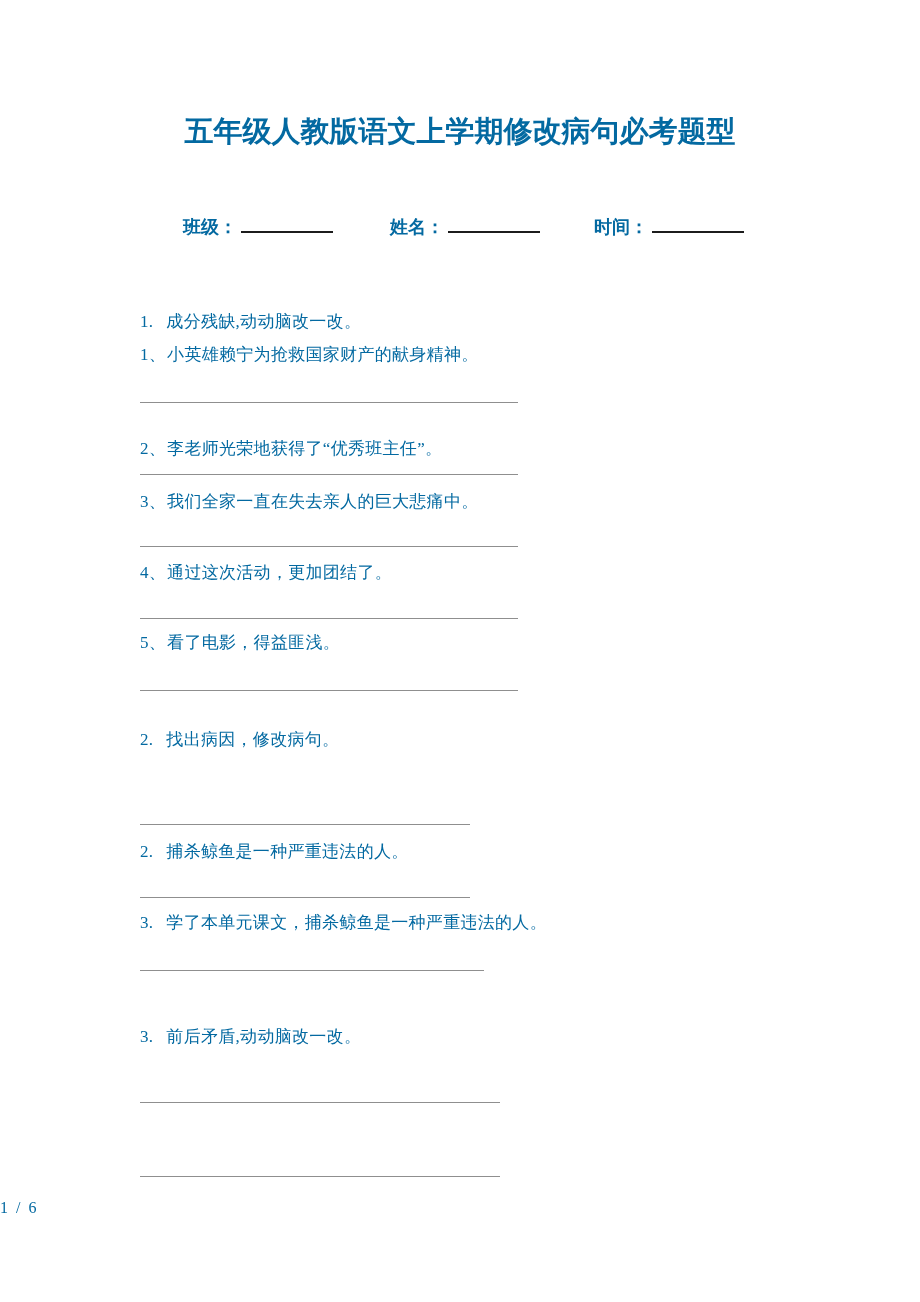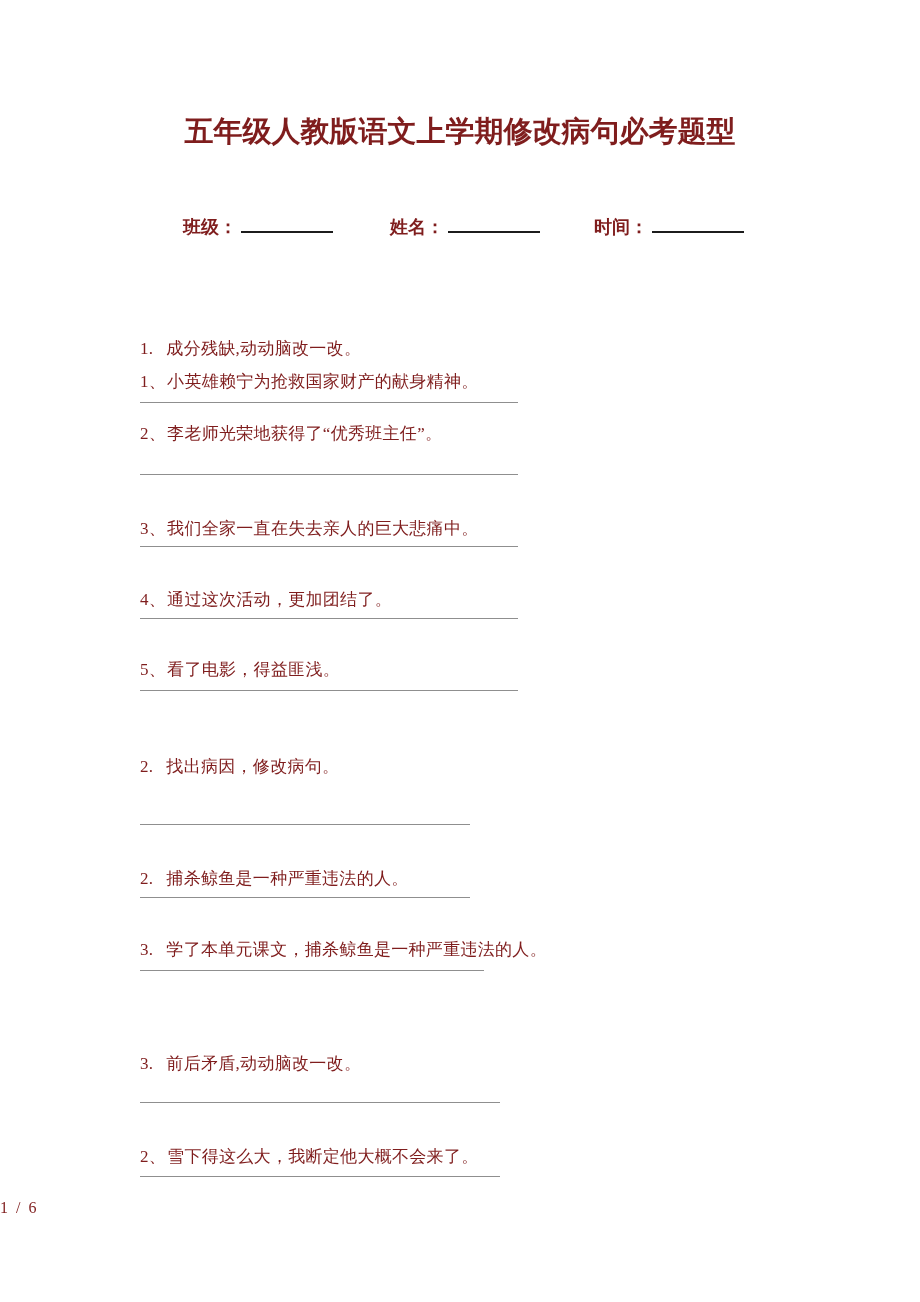--- a/index.html
+++ b/index.html
@@ -6,21 +6,21 @@
     margin: 0;
     padding: 0;
     background: #ffffff;
   }
   .page {
     position: relative;
     width: 920px;
     height: 1302px;
     background: #ffffff;
     font-family: "Liberation Serif", "DejaVu Serif", serif;
-    color: #7f1d1d;
+    color: #0369a1;
     overflow: hidden;
   }
   .doc-title {
     position: absolute;
     top: 112px;
     left: 0;
     width: 100%;
     text-align: center;
     font-size: 29px;
     font-weight: 700;
@@ -49,21 +49,20 @@
     vertical-align: baseline;
     margin-left: 4px;
   }
   .line {
     position: absolute;
     left: 140px;
     font-size: 17px;
     line-height: 22px;
     white-space: nowrap;
     letter-spacing: 0.3px;
-    margin-top: 27px;
   }
   .line .num-dot {
     margin-right: 13px;
   }
   .line .num-dun {
     margin-right: 1px;
   }
   .blank {
     position: absolute;
     left: 140px;
@@ -101,21 +100,21 @@
 
   <div class="line" style="top:311px">
     <span class="num-dot">1.</span><span>成分残缺,动动脑改一改。</span>
   </div>
 
   <div class="line" style="top:344px">
     <span class="num-dun">1、</span><span>小英雄赖宁为抢救国家财产的献身精神。</span>
   </div>
   <div class="blank" style="top:402px; width:378px"></div>
 
-  <div class="line" style="top:396px">
+  <div class="line" style="top:438px">
     <span class="num-dun">2、</span><span>李老师光荣地获得了“优秀班主任”。</span>
   </div>
   <div class="blank" style="top:474px; width:378px"></div>
 
   <div class="line" style="top:491px">
     <span class="num-dun">3、</span><span>我们全家一直在失去亲人的巨大悲痛中。</span>
   </div>
   <div class="blank" style="top:546px; width:378px"></div>
 
   <div class="line" style="top:562px">
@@ -143,20 +142,17 @@
     <span class="num-dot">3.</span><span>学了本单元课文，捕杀鲸鱼是一种严重违法的人。</span>
   </div>
   <div class="blank" style="top:970px; width:344px"></div>
 
   <div class="line" style="top:1026px">
     <span class="num-dot">3.</span><span>前后矛盾,动动脑改一改。</span>
   </div>
 
   <div class="blank" style="top:1102px; width:360px"></div>
 
-  <div class="line" style="top:1119px">
-    <span class="num-dun">2、</span><span>雪下得这么大，我断定他大概不会来了。</span>
-  </div>
   <div class="blank" style="top:1176px; width:360px"></div>
 
   <div class="footer">1 / 6</div>
 
 </div>
 
 </body></html>

